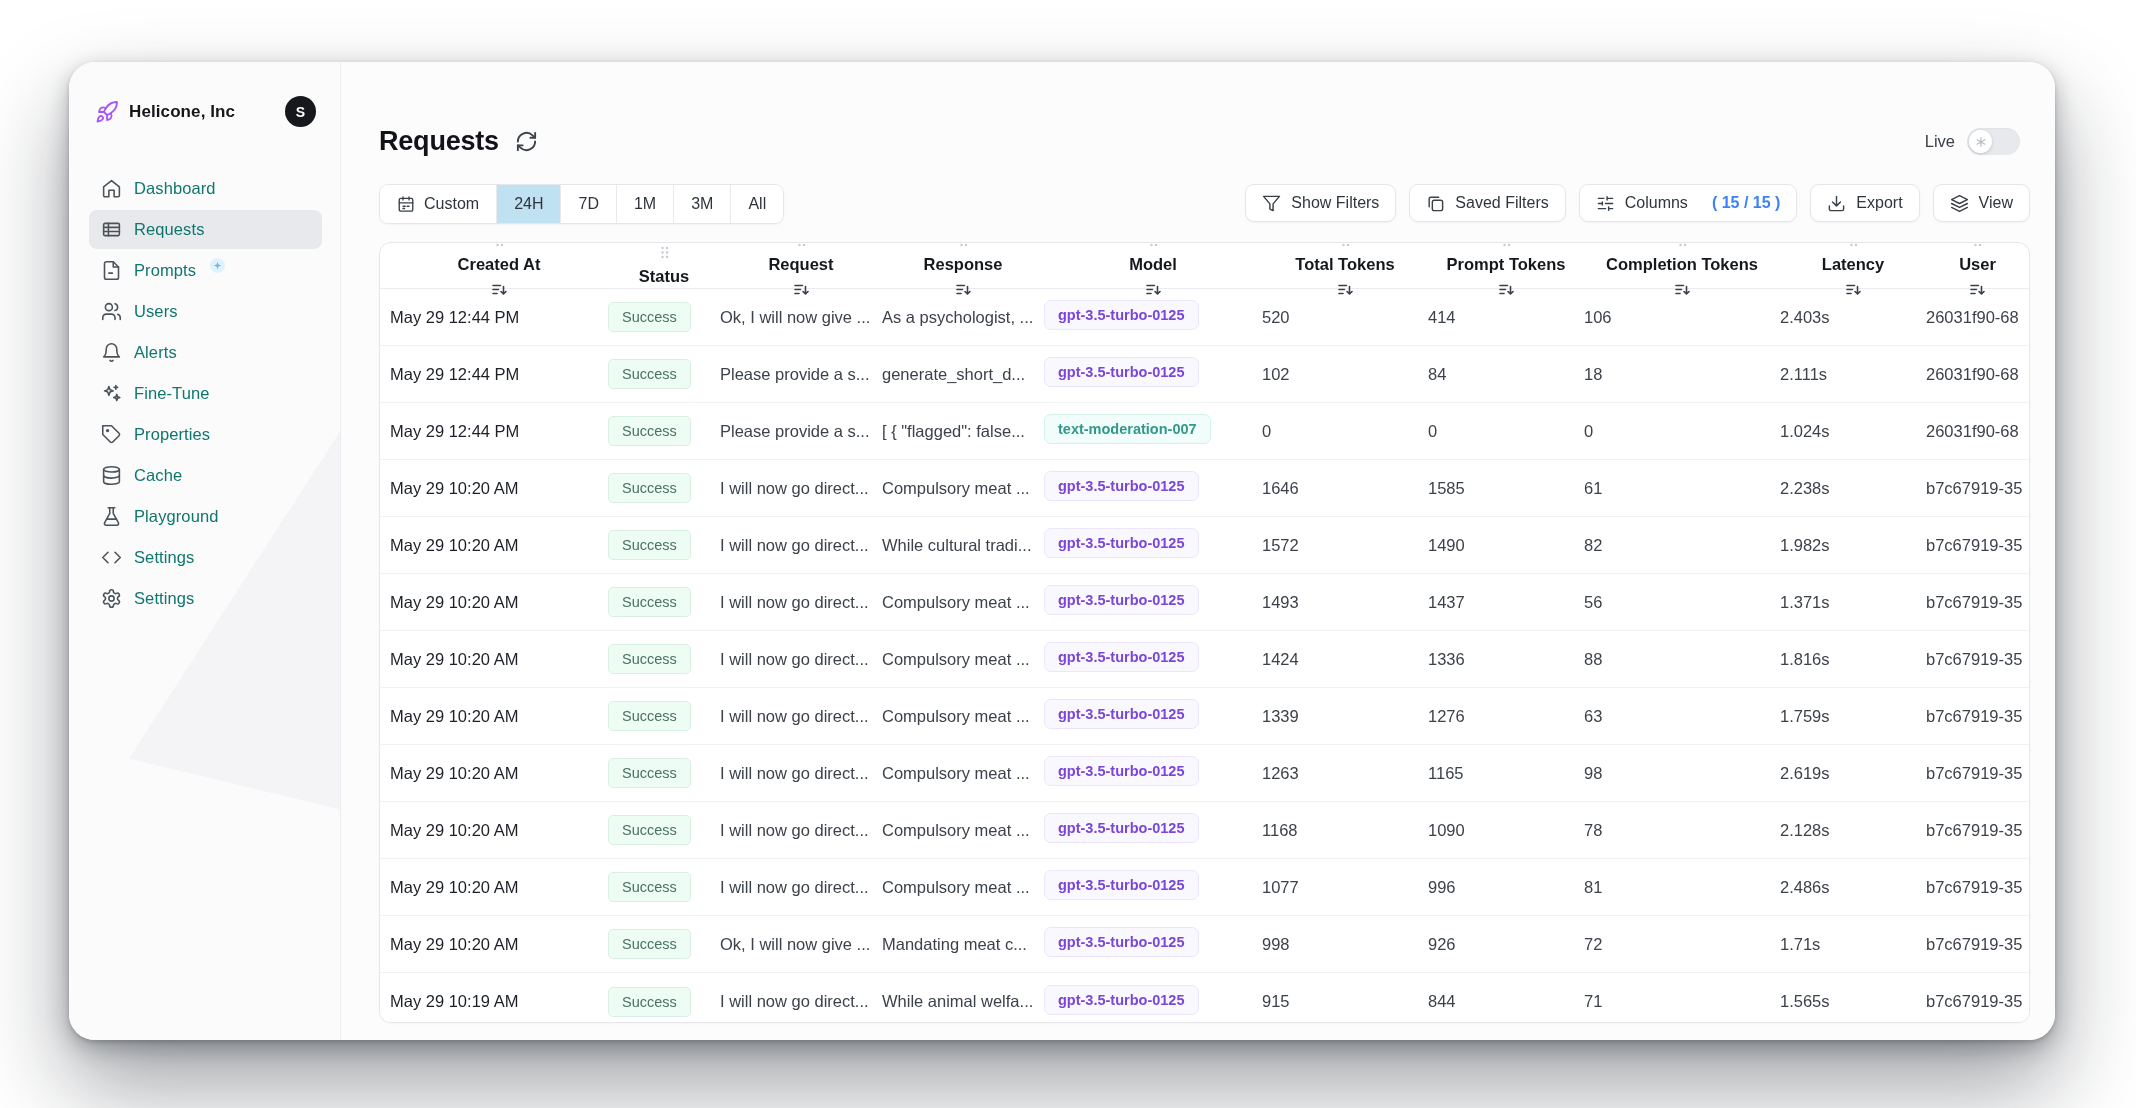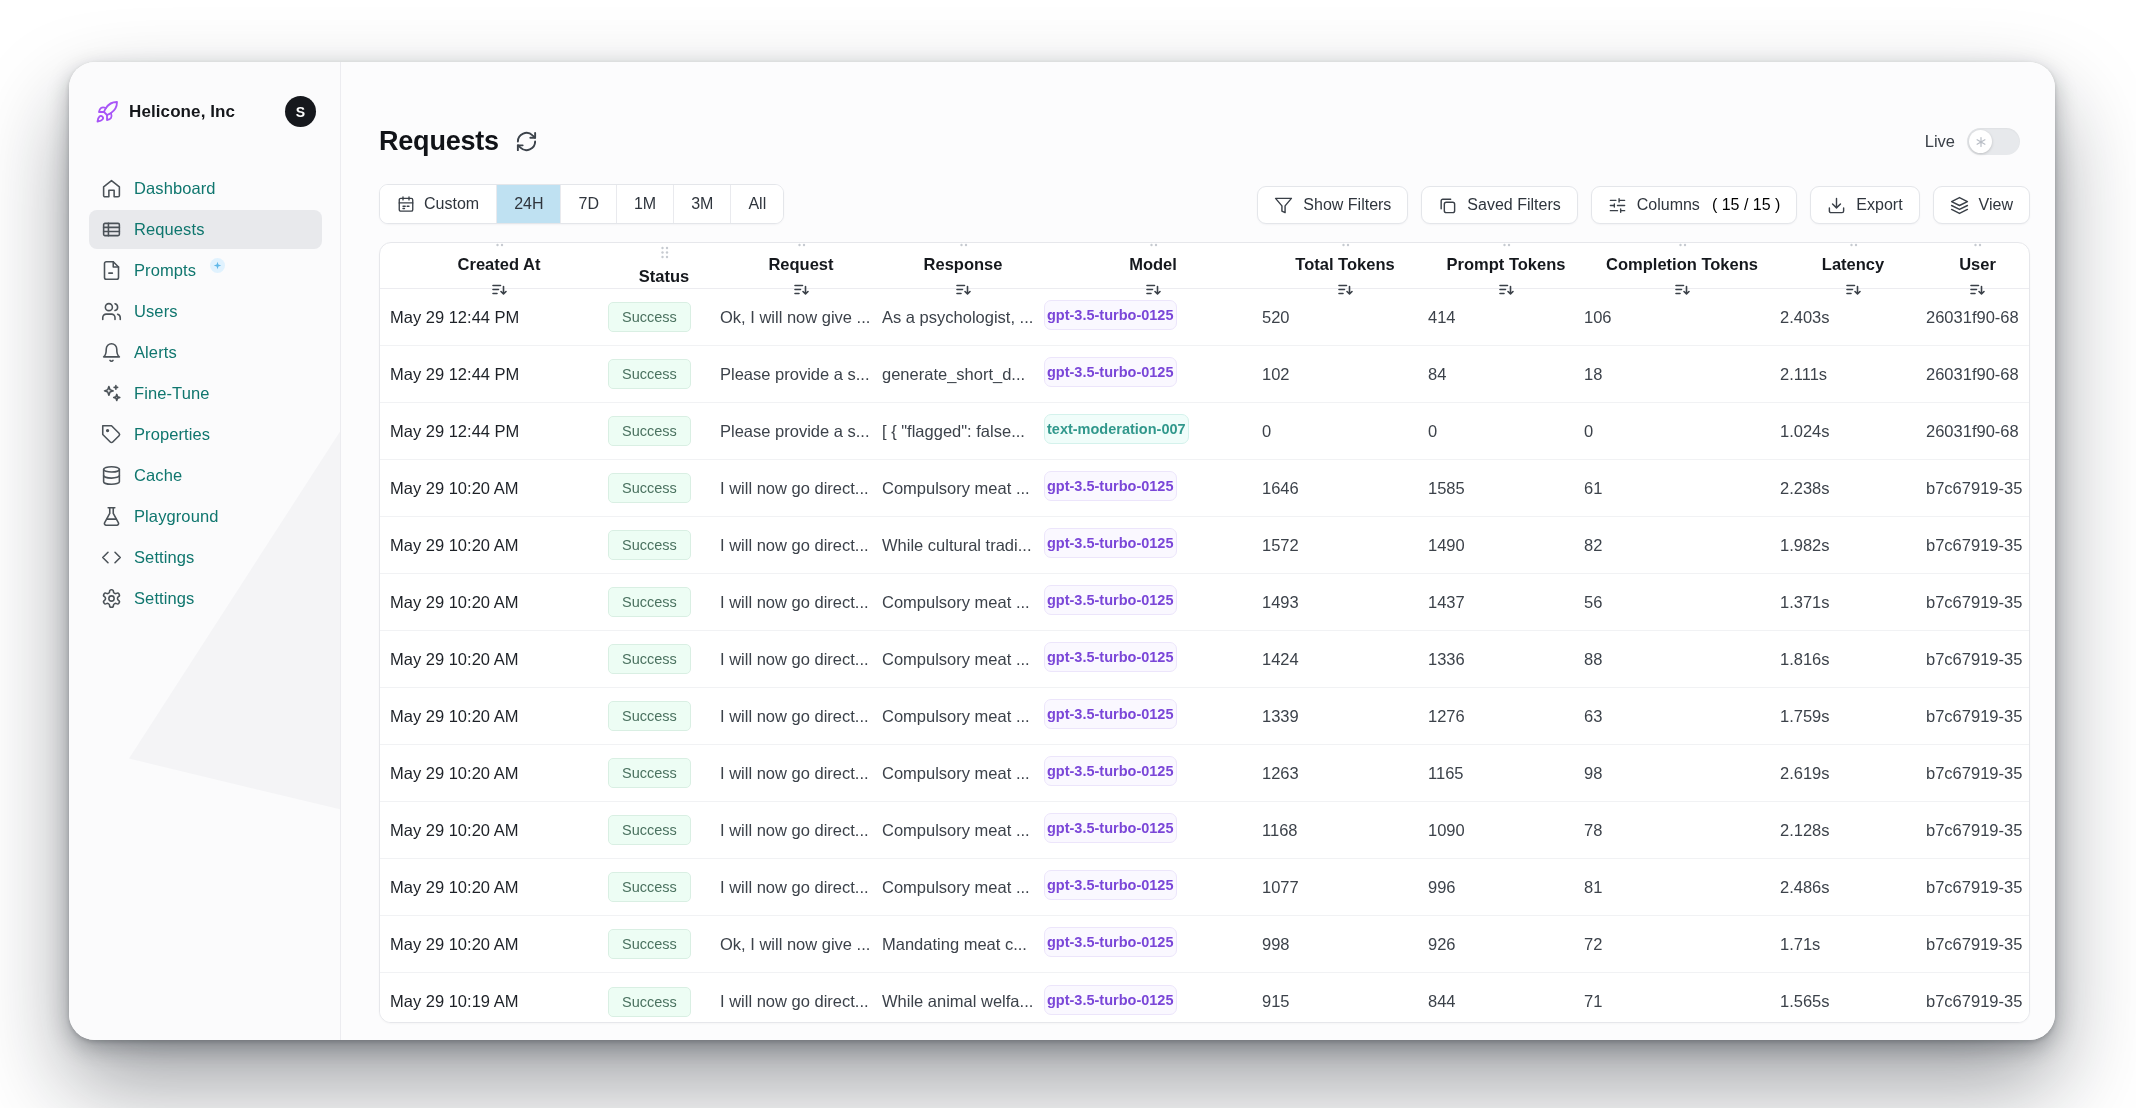--- a/index.html
+++ b/index.html
@@ -54,21 +54,21 @@
   .title-spacer { flex:1; }
   .live-wrap { display:flex; align-items:center; gap:12px; margin-right:10px; }
   .live-label { font-size:16.5px; color:#3a4048; font-weight:500; }
   .toggle { width:53px; height:27px; border-radius:14px; background:#e7e9ec; position:relative; cursor:pointer; box-shadow:inset 0 1px 2px rgba(0,0,0,.04); }
   .toggle-knob {
     position:absolute; left:2px; top:2px; width:23px; height:23px; border-radius:50%;
     background:#ffffff; box-shadow:0 1px 3px rgba(0,0,0,.18); display:flex; align-items:center; justify-content:center; color:#b9bec6;
   }
   .toggle-knob svg { width:12px; height:12px; }
 
-  .toolbar-row { display:flex; align-items:flex-end; margin-top:27px; }
+  .toolbar-row { display:flex; align-items:flex-start; margin-top:27px; }
   .range-group {
     display:flex; background:#ffffff; border:1px solid #e4e6ea; border-radius:9px;
     overflow:hidden; box-shadow:0 1px 2px rgba(16,24,40,.04);
   }
   .seg {
     display:flex; align-items:center; gap:9px; height:38px; padding:0 17px;
     font-size:16px; color:#2f353d; font-weight:500; background:#fff; border:none;
     border-right:1px solid #e9eaee; cursor:pointer; font-family:inherit;
   }
   .seg:last-child { border-right:none; }
@@ -79,21 +79,21 @@
   .toolbar-spacer { flex:1; }
   .tool-buttons { display:flex; gap:13px; }
   .tool-btn {
     display:flex; align-items:center; gap:10px; height:38px; padding:0 16px;
     background:#fff; border:1px solid #e4e6ea; border-radius:9px; cursor:pointer;
     font-size:16px; color:#2f353d; font-weight:500; font-family:inherit;
     box-shadow:0 1px 2px rgba(16,24,40,.04);
   }
   .tool-btn .t-icon { width:19px; height:19px; color:#3a4048; display:flex; }
   .tool-btn .t-icon svg { width:100%; height:100%; }
-  .count-dim { color:#000000; font-weight:400; margin-left:2px; }
+  .count-dim { color:#3b82f6; font-weight:700; margin-left:14px; }
 
   
   .table-wrap {
     margin-top:18px; background:#fff; border:1px solid #e6e7eb; border-radius:12px;
     overflow:hidden; height:781px; box-shadow:0 1px 2px rgba(16,24,40,.03);
   }
   .grid-row {
     display:grid;
     grid-template-columns:218px 112px 162px 162px 218px 166px 156px 196px 146px minmax(0,1fr);
     align-items:center; padding:0 0 0 10px;
@@ -108,21 +108,21 @@
   .trow { height:57px; border-bottom:1px solid #f1f2f4; background:#fff; cursor:pointer; }
   .trow:last-child { border-bottom:none; }
   .td { font-size:16.5px; color:#3c424a; white-space:nowrap; overflow:hidden; min-width:0; padding-right:14px; }
   .td.created { color:#1d2127; font-weight:500; }
   .badge-status {
     display:inline-block; padding:6px 13px; border-radius:5px; font-size:14.5px; font-weight:500;
     background:#edfdf4; border:1px solid #d9efe3; color:#4b7260;
   }
   .badge-model {
     display:inline-block; max-width:196px; overflow:hidden; white-space:nowrap;
-    padding:6px 2px; border-radius:7px; font-size:14.5px; font-weight:600;
+    padding:6px 13px; border-radius:7px; font-size:14.5px; font-weight:600;
   }
   .badge-model.violet { background:#faf8ff; border:1px solid #ece5fb; color:#7a46d8; }
   .badge-model.teal { background:#f0fdfa; border:1px solid #d4f2ec; color:#31988c; }
 </style>
 </head>
 <body>
 
 <svg width="0" height="0" style="position:absolute" aria-hidden="true">
   <defs>
     <g id="i-sort">

